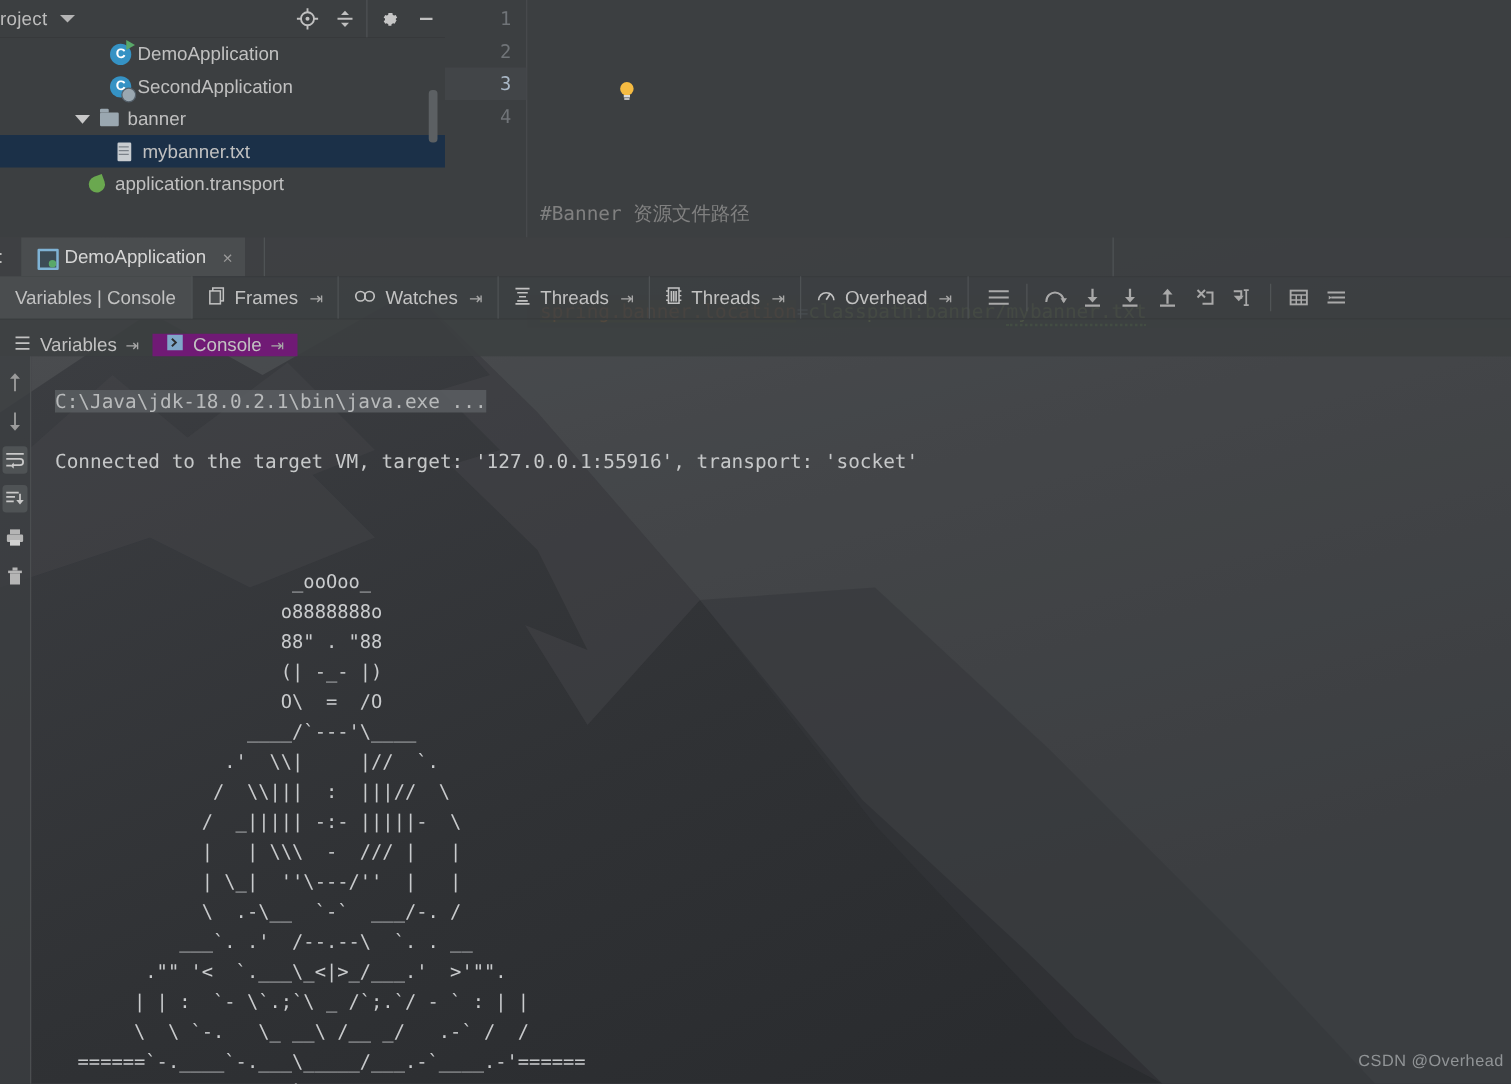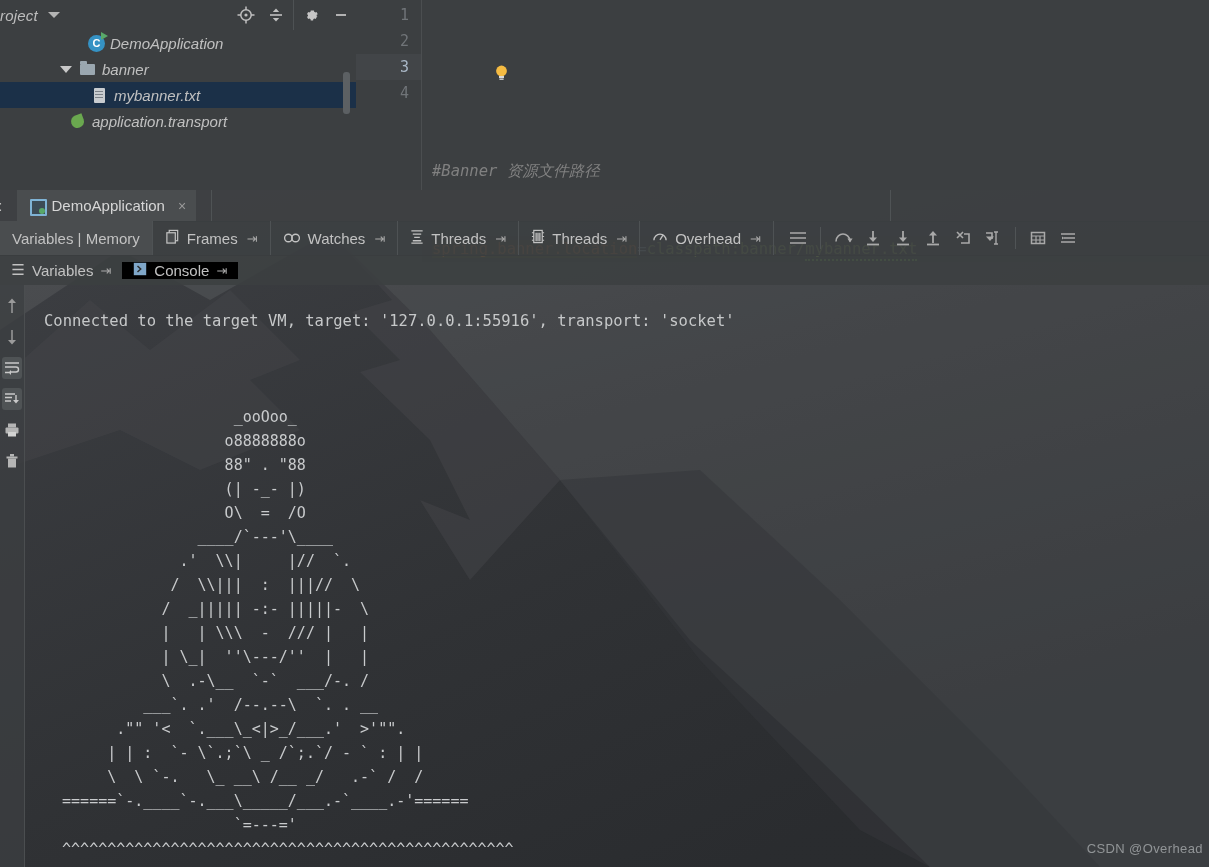--- a/index.html
+++ b/index.html
@@ -19,21 +19,20 @@
   #bg-mountain{
     position:absolute;left:0;top:0;width:1209px;height:867px;z-index:1;
     overflow:hidden;
   }
   #bg-mountain svg{display:block;}
 
   
   #project-panel{
     position:absolute;left:0;top:0;width:356px;height:190px;z-index:20;
     background:#3c3f41;
-    font-style:italic;
   }
   #project-header{
     height:30px;background:#3c3f41;border-bottom:1px solid #2b2d2e;
     display:flex;align-items:center;position:relative;
   }
   #project-title{
     font-size:15px;color:#bdbdbd;margin-left:-14px;padding-left:14px;
     letter-spacing:.2px;
   }
   #project-dd{margin-left:10px;}
@@ -120,21 +119,21 @@
     font:15px/26px "DejaVu Sans Mono","Liberation Mono",monospace;color:#707478;
   }
   .ln.cur{color:#a9b7c6;background:#424548;}
   #code{
     flex:1;position:relative;padding-top:2px;background:#3c3f41;
     font:15.5px/26px "DejaVu Sans Mono","Liberation Mono",monospace;
     white-space:pre;
   }
   .cl{height:26px;line-height:26px;padding-left:10px;white-space:pre;}
   .cl.cur{background:#3e4244;}
-  .c-comment{color:#808080;font-style:italic;}
+  .c-comment{color:#808080;}
   .c-key{color:#cc7832;background:#4a5238;}
   .c-val{color:#a5c261;}
   .c-eq{color:#a9b7c6;}
   .squiggle{
     border-bottom:2px dotted #6a9955;padding-bottom:1px;
   }
   #bulb{
     position:absolute;left:17px;top:37px;width:13px;height:16px;z-index:30;
   }
 
@@ -170,26 +169,26 @@
   }
   .dbtab.active{background:#4a4d4f;}
   .dbtab .pin{color:#a6a6a6;font-size:13px;margin-left:2px;}
   #dbtoolbar-actions{display:flex;align-items:center;padding-left:10px;gap:2px;}
   #dbtoolbar-actions .sep{width:1px;height:22px;background:#505456;margin:0 6px;}
   .act{width:28px;height:28px;display:flex;align-items:center;justify-content:center;}
 
   
   #subtabs{
     position:absolute;left:0;top:255px;width:1209px;height:30px;z-index:20;
-    background:rgba(60,63,65,.85);display:flex;align-items:center;
+    background:rgba(60,63,65,.85);display:flex;align-items:flex-end;
   }
   .sub{
     display:flex;align-items:center;gap:7px;padding:0 11px;font-size:15px;color:#c2c2c2;white-space:nowrap;
   }
-  .sub.active{background:#000000;}
+  .sub.active{background:#701a75;}
 
   
   #console-rail{
     position:absolute;left:0;top:285px;width:24px;height:582px;z-index:20;
     background:rgba(60,63,65,.75);border-right:1px solid #4b4e50;
     display:flex;flex-direction:column;align-items:center;padding-top:10px;gap:9px;
   }
   .rail-ico{width:20px;height:22px;display:flex;align-items:center;justify-content:center;}
   .rail-ico.boxed{background:#4f5355;border-radius:3px;}
 
@@ -278,20 +277,24 @@
     </div>
   </div>
 
   <div id="project-tree">
 
     <div class="tree-row" style="padding-left:88px">
       <span class="ico ico-class badge-run"></span>
       <span>DemoApplication</span>
     </div>
 
+    <div class="tree-row" style="padding-left:88px">
+      <span class="ico ico-class badge-clock"></span>
+      <span>SecondApplication</span>
+    </div>
 
 
     <div class="tree-row" style="padding-left:60px">
       <span class="tw" style="margin-right:8px"></span>
       <span class="ico ico-folder">
           <i></i>
         </span>
       <span>banner</span>
     </div>
 
@@ -344,21 +347,21 @@
       </span>
     <span>DemoApplication</span>
     <span class="x">×</span>
   </div>
   <div id="dbg-strip-sepA"></div>
 </div>
 <div id="dbg-div1"></div>
 
 <div id="debug-toolbar">
   <div class="dbtab active">
-    <span>Variables | Memory</span>
+    <span>Variables | Console</span>
   </div>
 
   <div class="dbtab">
     <span>
       <svg width="15" height="15" viewBox="0 0 16 16">
           <rect x="4.5" y="1.5" width="9" height="11" fill="none" stroke="#c2c2c2" stroke-width="1.3"></rect>
           <rect x="2" y="4" width="9" height="11" fill="#4a4d4f" stroke="#c2c2c2" stroke-width="1.3"></rect>
         </svg>
     </span>
     <span>Frames</span>
@@ -530,20 +533,21 @@
   <div class="rail-ico">
     <svg width="14" height="16" viewBox="0 0 14 16">
         <rect x="1.5" y="3.5" width="11" height="2" fill="#b5b5b5"></rect>
         <path d="M3 5.5h8v9H3z" fill="#b5b5b5"></path>
         <rect x="5" y="1" width="4" height="2.5" fill="#b5b5b5"></rect>
       </svg>
   </div>
 </div>
 
 <div id="console">
+<div id="console-line-top"><span class="hl">C:\Java\jdk-18.0.2.1\bin\java.exe ...</span></div>
 <div style="padding-left:20px">Connected to the target VM, target: '127.0.0.1:55916', transport: 'socket'</div>
 <div style="height:24px"></div>
 <pre class="art" style="margin:0;padding-left:20px" id="art">                     _ooOoo_
                     o8888888o
                     88" . "88
                     (| -_- |)
                     O\  =  /O
                  ____/`---'\____
                .'  \\|     |//  `.
               /  \\|||  :  |||//  \

